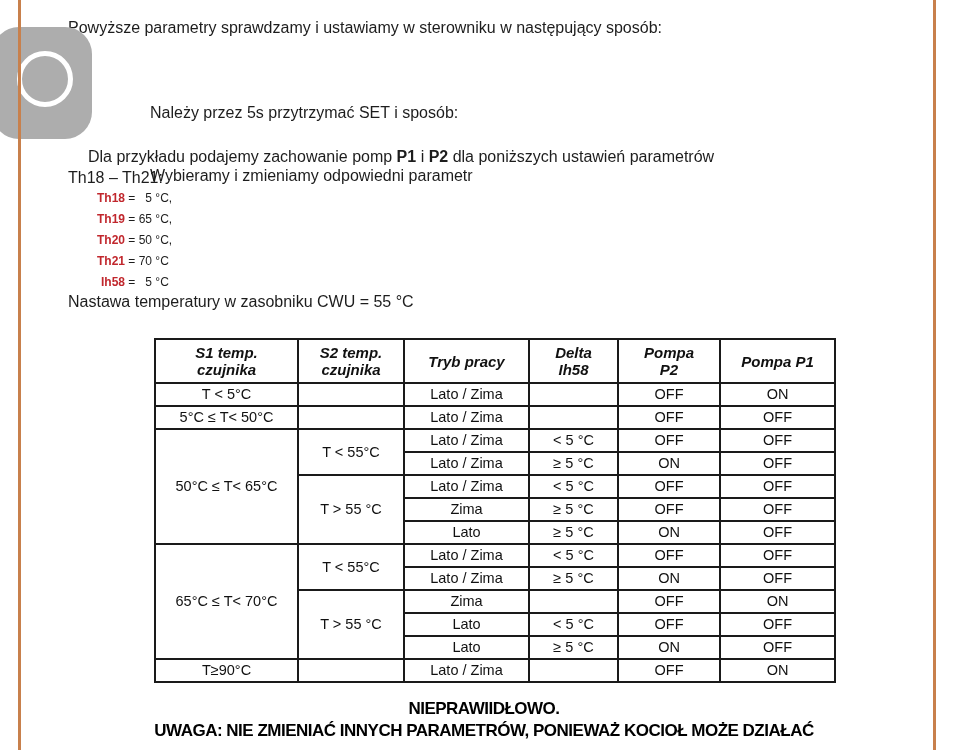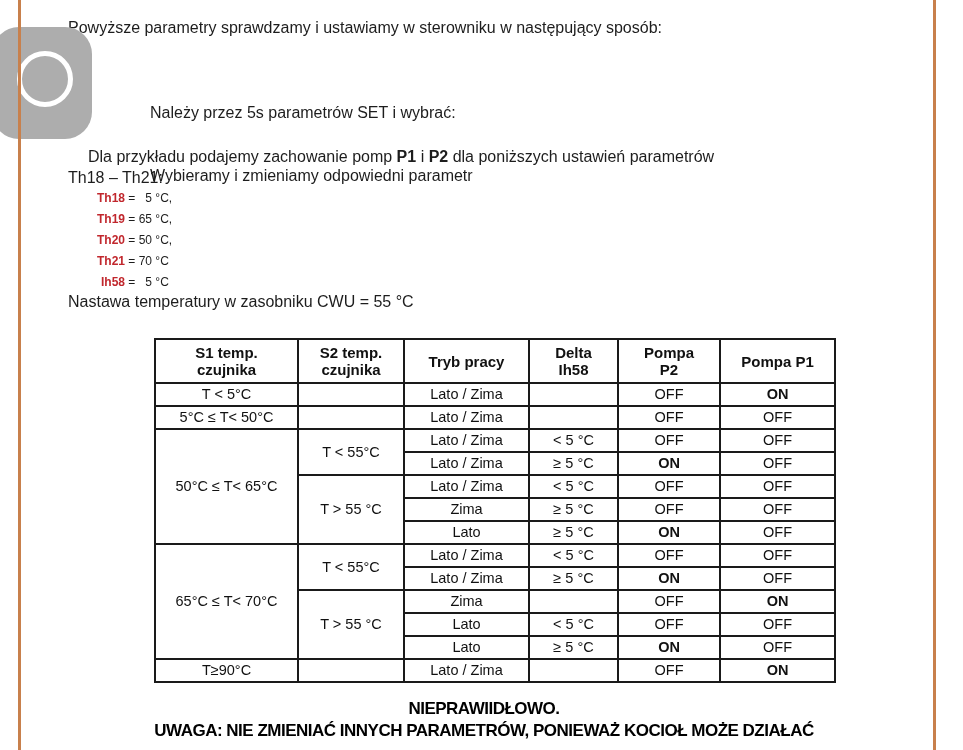--- a/index.html
+++ b/index.html
@@ -103,26 +103,27 @@
   .params-table th, .params-table td {
     border: 2px solid #1a1a1a;
     text-align: center;
     vertical-align: middle;
     padding: 0 2px;
     overflow: hidden;
   }
   .params-table th {
     height: 44px;
     font-weight: bold;
+    font-style: italic;
     white-space: pre-line;
     line-height: 17px;
     font-size: 15px;
   }
   .params-table td { height: 23px; line-height: 15px; }
-  .params-table td.b { font-weight: bold; }
+  .params-table td.b { font-weight: normal; }
   .warning {
     position: absolute;
     left: 64px;
     top: 698px;
     width: 840px;
     text-align: center;
     font-weight: bold;
     font-size: 17px;
     letter-spacing: -0.5px;
     line-height: 22px;
@@ -136,21 +137,21 @@
 
   <div class="logo">
     <div class="logo-ring"></div>
   </div>
   <div class="vline left"></div>
   <div class="vline right"></div>
 
   <div class="intro-line">Powyższe parametry sprawdzamy i ustawiamy w sterowniku w następujący sposób:</div>
 
   <div class="steps">
-    <div>Należy przez 5s parametrów SET i wybrać:</div>
+    <div>Należy przez 5s przytrzymać SET i sposób:</div>
     <div>Wybieramy i zmieniamy odpowiedni parametr</div>
   </div>
 
   <div class="example">
     <div class="line1"><span>Dla przykładu podajemy zachowanie pomp </span><b>P1</b><span> i </span><b>P2</b><span> dla poniższych ustawień parametrów</span></div>
     <div class="line2">Th18 – Th21:</div>
   </div>
 
   <div class="params">
       <div class="param-line"><span class="param-name">Th18</span><span class="param-value"> =   5 °C,</span></div>

